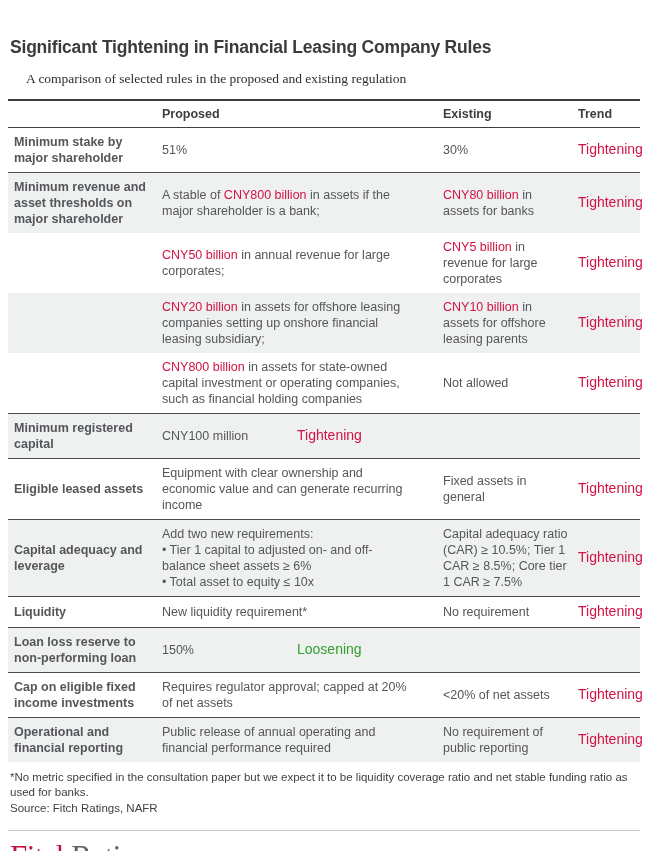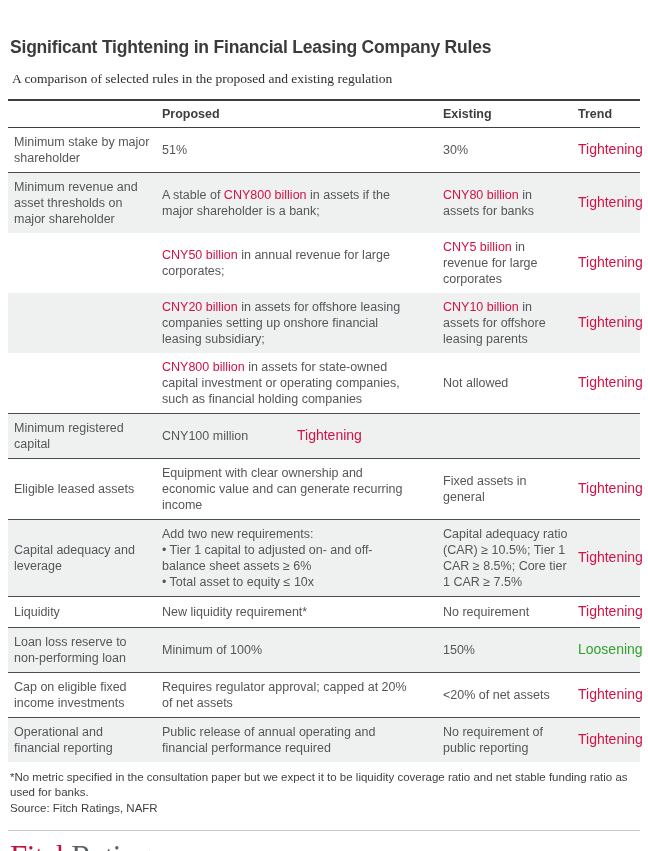--- a/index.html
+++ b/index.html
@@ -1,28 +1,28 @@
 <!DOCTYPE html>
 <html><head>
 <meta charset="utf-8">
 <style>
   html,body{margin:0;padding:0;background:#ffffff;}
   body{width:648px;height:851px;overflow:hidden;font-family:"Liberation Sans",sans-serif;
        display:flex;flex-direction:column;box-sizing:border-box;}
   .page{padding:14px 8px 0 8px;flex:1 1 auto;}
   .title{font-size:17.5px;font-weight:bold;color:#3b3b3b;margin:23px 2px 0 2px;letter-spacing:-0.2px;}
-  .subtitle{font-family:"Liberation Serif",serif;font-size:13.5px;color:#2e2e2e;margin:13px 2px 0 4px;}
+  .subtitle{font-family:"Liberation Serif",serif;font-size:13.5px;color:#2e2e2e;margin:13px 2px 0 18px;}
   .tbl{margin-top:12px;border-top:2px solid #3e3e3e;}
   .thead{display:flex;align-items:center;border-bottom:1px solid #3e3e3e;padding:5px 0;}
   .thead .cell{font-weight:bold;color:#3d3d3d;font-size:12.5px;}
   .row{display:flex;align-items:center;padding:6px 0;}
   .row.divided{border-top:1px solid #4a4c4e;}
   .row.shaded{background:#eff1f1;}
   .cell{box-sizing:border-box;font-size:12.5px;line-height:1.28;color:#55565a;}
-  .c1{width:154px;padding-left:6px;padding-right:10px;}
+  .c1{width:154px;padding-left:6px;padding-right:10px;font-weight:bold;}
   .c2{width:281px;padding-right:30px;}
   .c3{width:135px;padding-right:10px;}
   .c4{width:62px;font-size:14px;}
   .hl{color:#d11243;}
   .trend-red{color:#d11243;}
   .trend-green{color:#32a02e;}
   .cell p{margin:0;}
   .footnotes{margin:8px 2px 11px 2px;font-size:11.5px;line-height:1.35;color:#3f3f3f;}
   .footnotes div{margin:0;}
   .logo-rule{border:none;border-top:1px solid #c9c9c9;margin:14px 0 0 0;}
@@ -130,23 +130,20 @@
           <div class="cell c2">
             <p><span>New liquidity requirement*</span></p>
           </div>
           <div class="cell c3">
             <p><span>No requirement</span></p>
           </div>
           <div class="cell c4 trend-red">Tightening</div>
         </div>
         <div class="row shaded divided">
           <div class="cell c1">Loan loss reserve to non-performing loan</div>
-          <div class="cell c2">
-            <p><span>Minimum of 100%</span></p>
-          </div>
           <div class="cell c3">
             <p><span>150%</span></p>
           </div>
           <div class="cell c4 trend-green">Loosening</div>
         </div>
         <div class="row divided">
           <div class="cell c1">Cap on eligible fixed income investments</div>
           <div class="cell c2">
             <p><span>Requires regulator approval; capped at 20% of net assets</span></p>
           </div>

